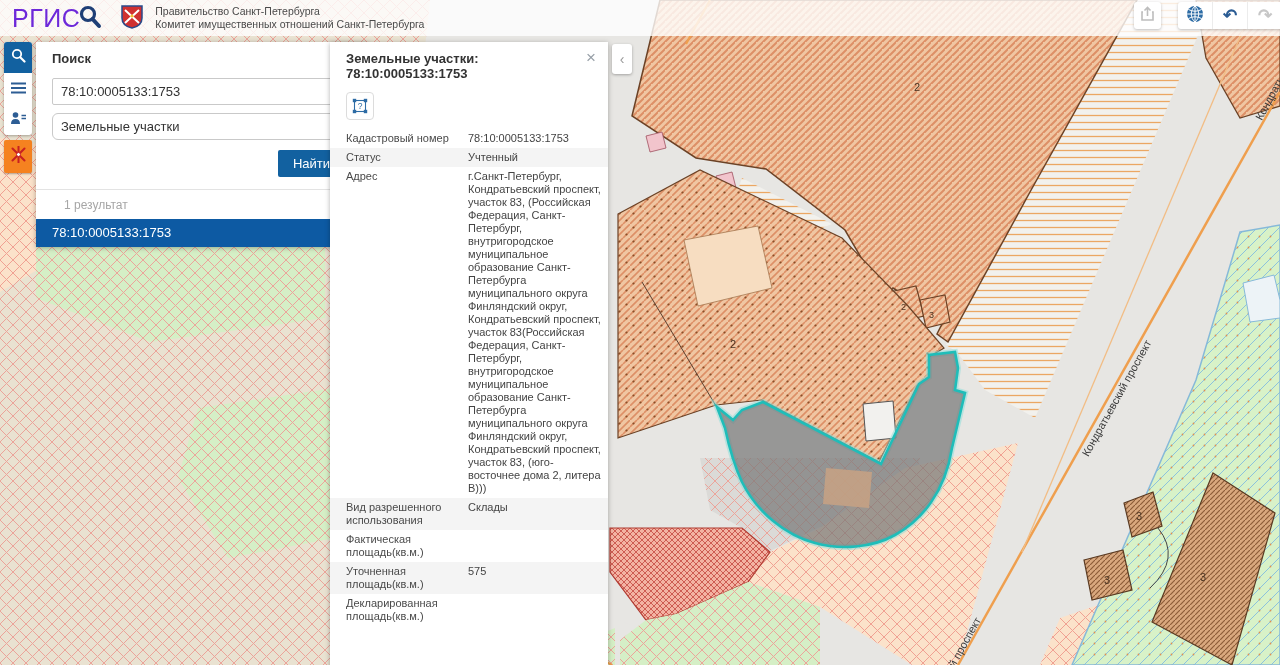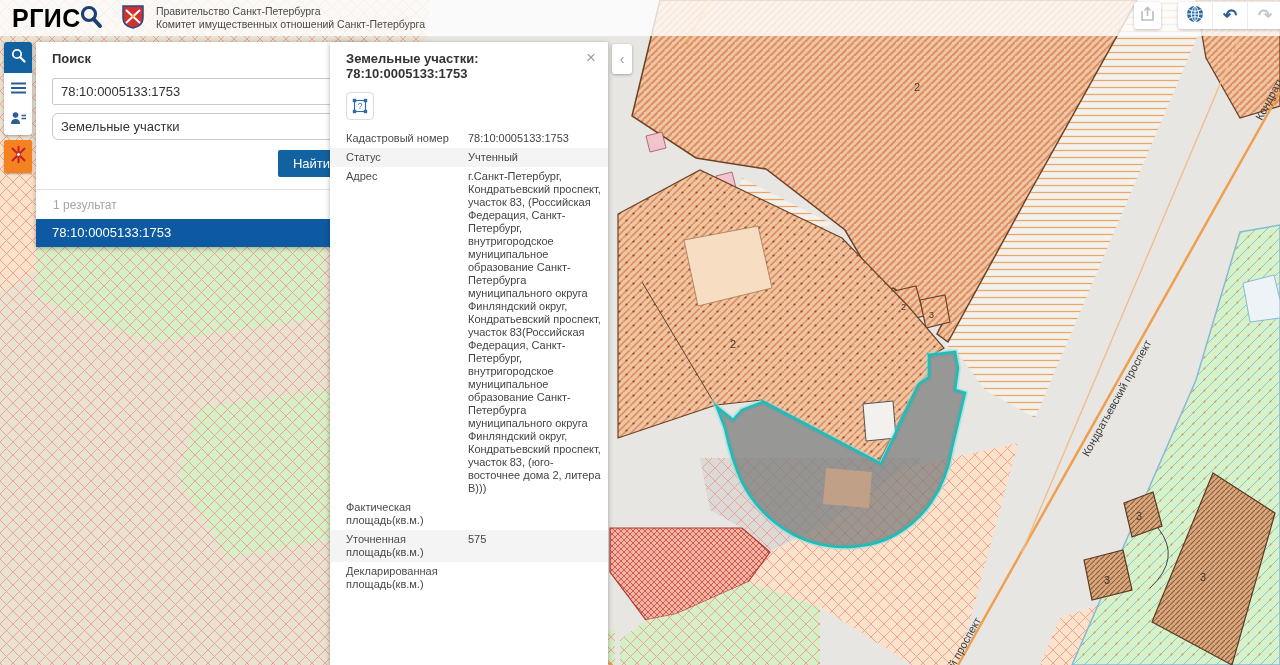--- a/index.html
+++ b/index.html
@@ -6,21 +6,21 @@
   body{width:1280px;height:665px;overflow:hidden;position:relative;
        font-family:"Liberation Sans",sans-serif;background:#e9e2d1}
 
   
   .map{position:absolute;inset:0;z-index:0}
 
   
   .topbar{position:absolute;top:0;left:0;right:0;height:36px;
           background:rgba(255,255,255,.8);z-index:4;display:flex;align-items:center}
   .logo{display:flex;align-items:center;margin-left:12px}
-  .logo-text{font-weight:bold;font-size:25px;letter-spacing:.5px;color:#000000;line-height:1}
+  .logo-text{font-weight:normal;font-size:25px;letter-spacing:.5px;color:#6d28d9;line-height:1}
   .logo-lens{margin-left:-3px;margin-top:2px}
   .arms{margin-left:16px}
   .gov{margin-left:10px;font-size:10.5px;line-height:13px;color:#4a4a4a}
 
   
   .tool-btn{position:absolute;top:2px;width:27px;height:27px;background:#fff;border-radius:3px;
             box-shadow:0 1px 3px rgba(0,0,0,.25);display:flex;align-items:center;justify-content:center;z-index:6}
   .tool-group{position:absolute;top:2px;left:1178px;height:27px;background:#fff;border-radius:3px;
               box-shadow:0 1px 3px rgba(0,0,0,.25);display:flex;z-index:6}
   .tool-cell{width:34px;display:flex;align-items:center;justify-content:center;border-right:1px solid #ececec}
@@ -46,21 +46,21 @@
 
   .search-body{padding:8px 16px 0}
   .text-input{width:100%;box-sizing:border-box;height:27px;border:1px solid #c9c9c9;border-radius:2px;
               padding:0 8px;font-size:13px;color:#333;font-family:inherit}
   .select{margin-top:8px;height:25px;border:1px solid #c9c9c9;border-radius:6px;display:flex;
           align-items:center;justify-content:space-between;padding:0 8px;font-size:13px;color:#333;cursor:pointer}
   .find-row{display:flex;justify-content:flex-end;margin:10px 8px 12px}
   .find-btn{background:#1261a0;color:#fff;border:none;font-size:13px;font-family:inherit;
             padding:6px 15px;border-radius:2px;cursor:pointer}
   .results-sep{border-top:1px solid #e3e3e3}
-  .results-count{color:#a6a6a6;font-size:12px;padding:8px 17px 7px}
+  .results-count{color:#a6a6a6;font-size:12px;padding:8px 28px 7px}
   .result-row{background:#0d5aa3;color:#fff;font-size:13px;padding:6px 16px 7px;cursor:pointer}
 
   .details-help{margin:7px 0 2px 16px;width:26px;height:26px;border:1px solid #dcdcdc;border-radius:4px;
                 display:flex;align-items:center;justify-content:center;background:#fff;cursor:pointer}
   .attr-table{margin-top:9px;font-size:11px;line-height:13px;color:#444}
   .attr-row{display:flex;padding:3px 0}
   .attr-row.alt{background:#f4f4f4}
   .attr-label{width:112px;padding-left:16px;flex:none;color:#4a4a4a}
   .attr-value{width:134px;padding-left:10px;flex:none;word-wrap:break-word}
 
@@ -319,20 +319,24 @@
       <span class="attr-value">78:10:0005133:1753</span>
     </div>
     <div class="attr-row alt">
       <span class="attr-label">Статус</span>
       <span class="attr-value">Учтенный</span>
     </div>
     <div class="attr-row">
       <span class="attr-label">Адрес</span>
       <span class="attr-value">г.Санкт-Петербург, Кондратьевский проспект, участок 83, (Российская Федерация, Санкт-Петербург, внутригородское муниципальное образование Санкт-Петербурга муниципального округа Финляндский округ, Кондратьевский проспект, участок 83(Российская Федерация, Санкт-Петербург, внутригородское муниципальное образование Санкт-Петербурга муниципального округа Финляндский округ, Кондратьевский проспект, участок 83, (юго-восточнее дома 2, литера В)))</span>
     </div>
+    <div class="attr-row alt">
+      <span class="attr-label">Вид разрешенного использования</span>
+      <span class="attr-value">Склады</span>
+    </div>
     <div class="attr-row">
       <span class="attr-label">Фактическая площадь(кв.м.)</span>
       <span class="attr-value"></span>
     </div>
     <div class="attr-row alt">
       <span class="attr-label">Уточненная площадь(кв.м.)</span>
       <span class="attr-value">575</span>
     </div>
     <div class="attr-row">
       <span class="attr-label">Декларированная площадь(кв.м.)</span>

